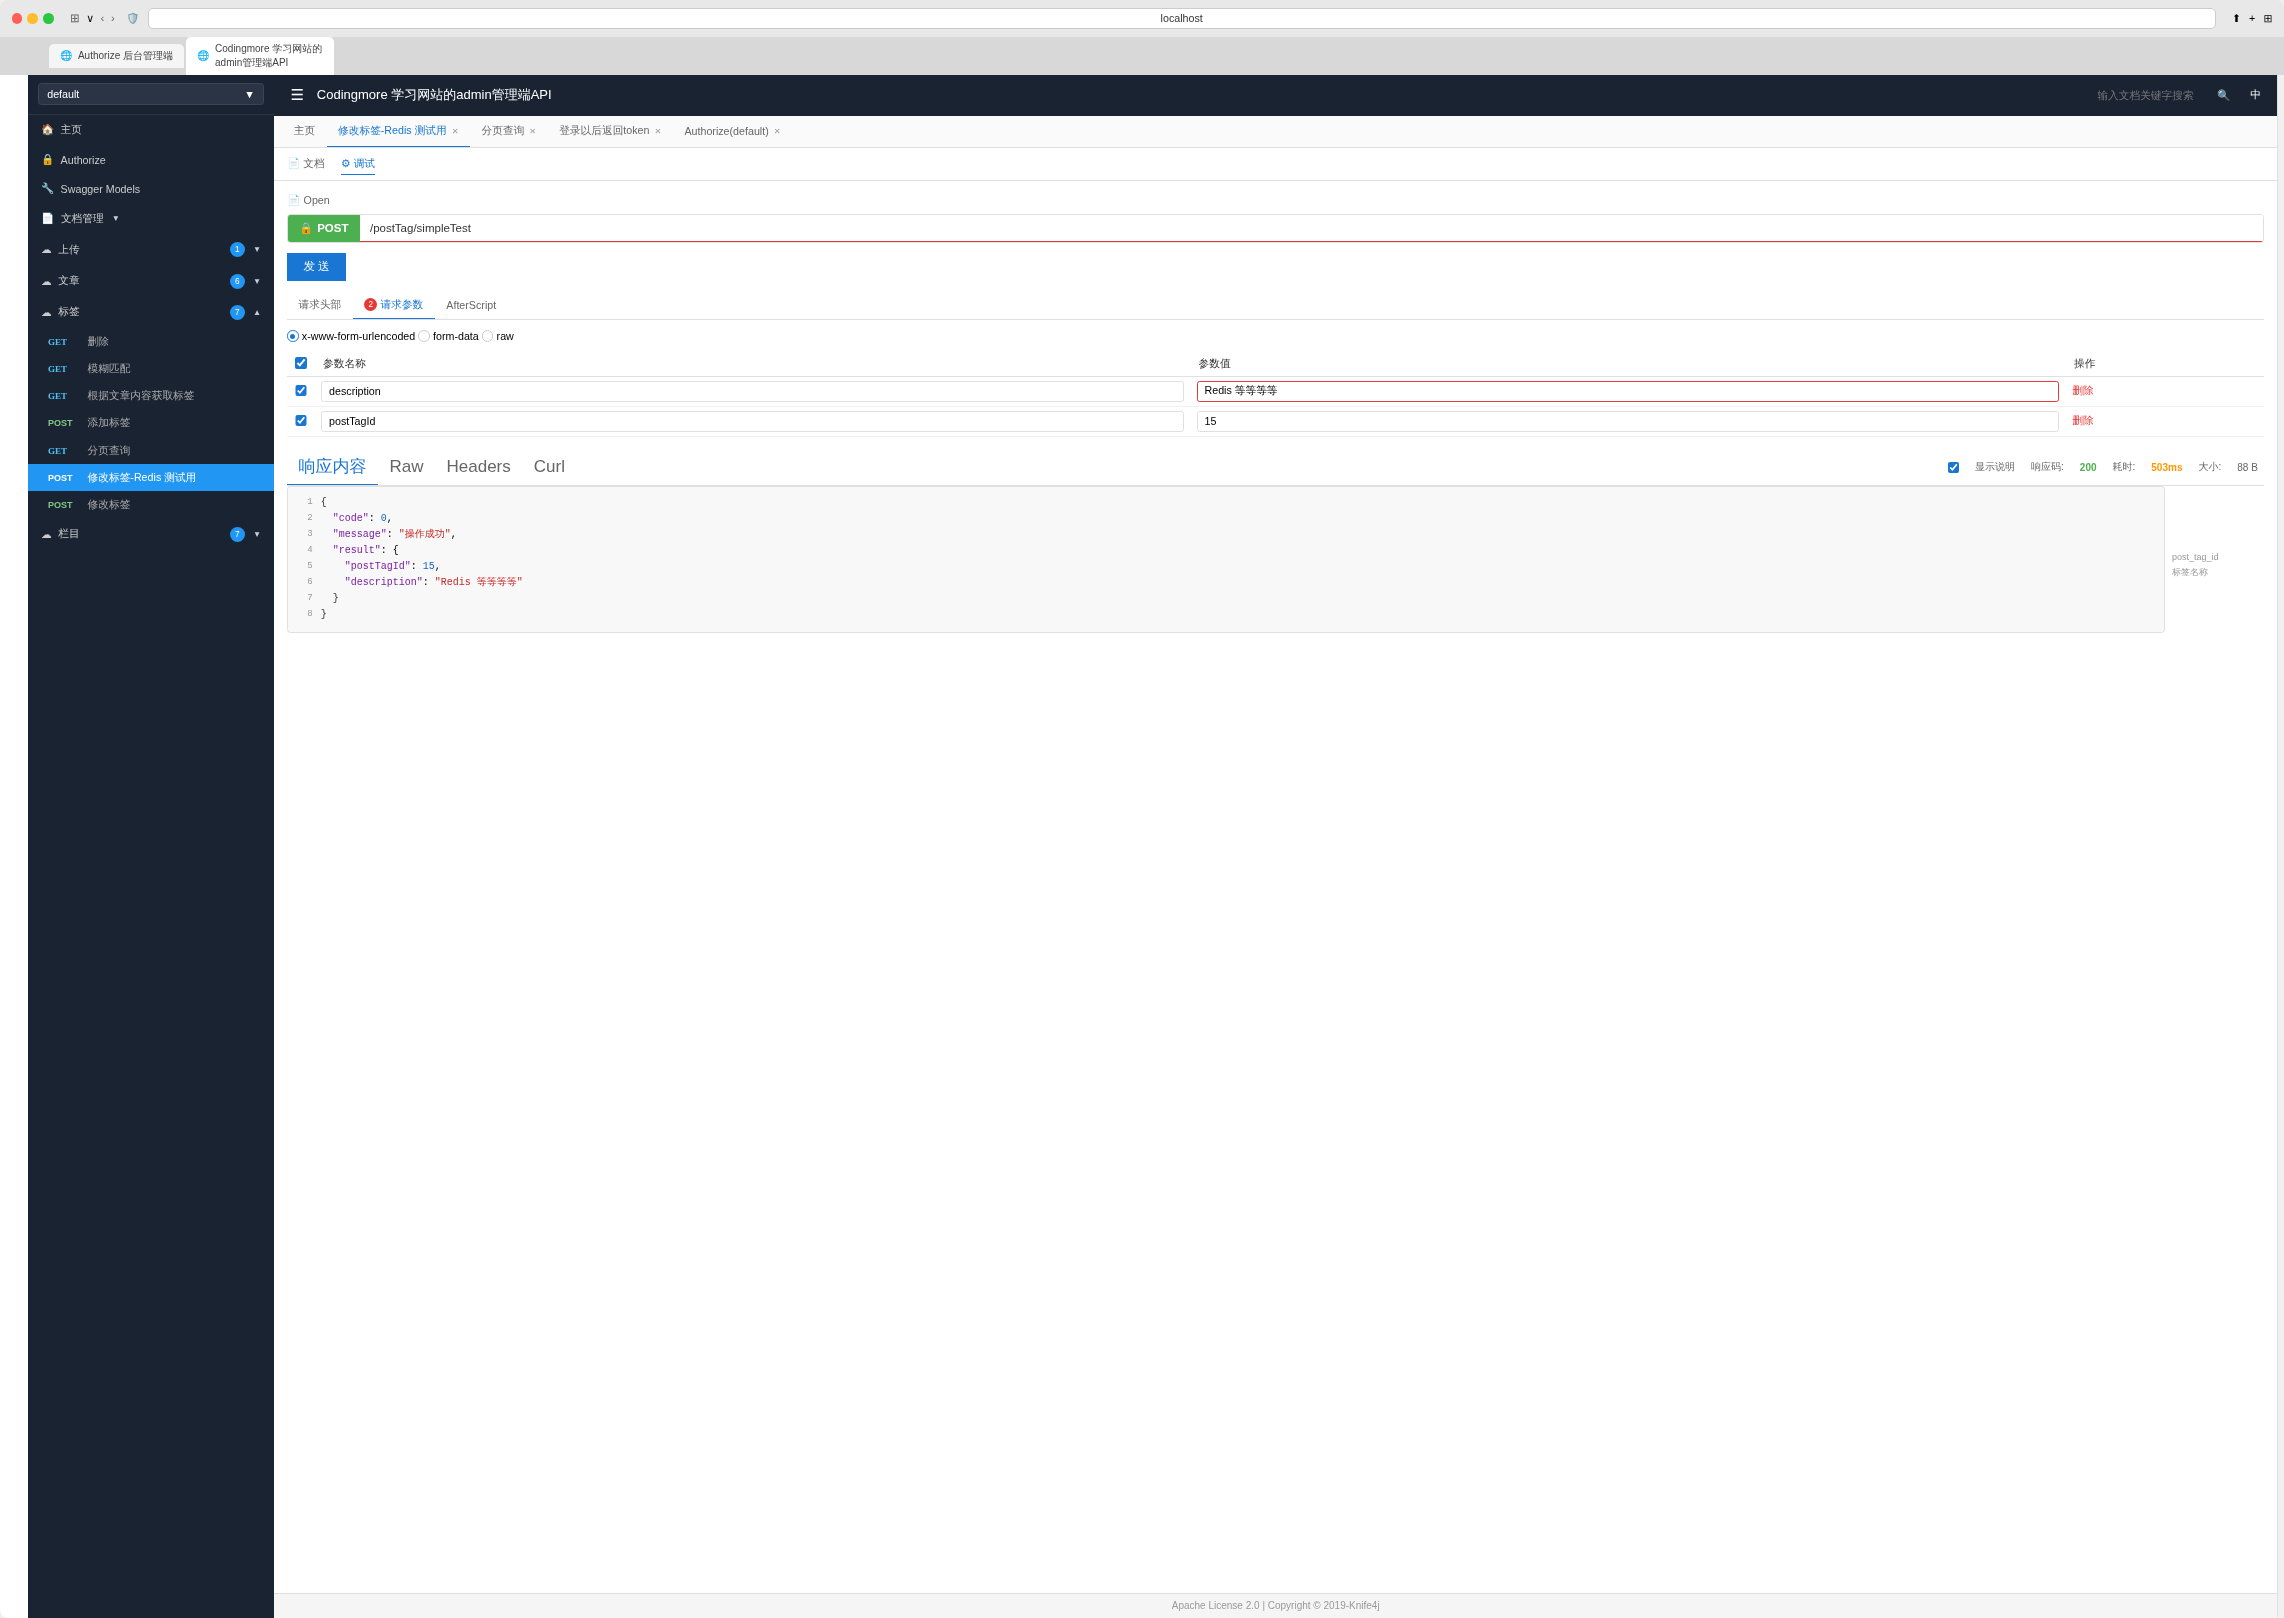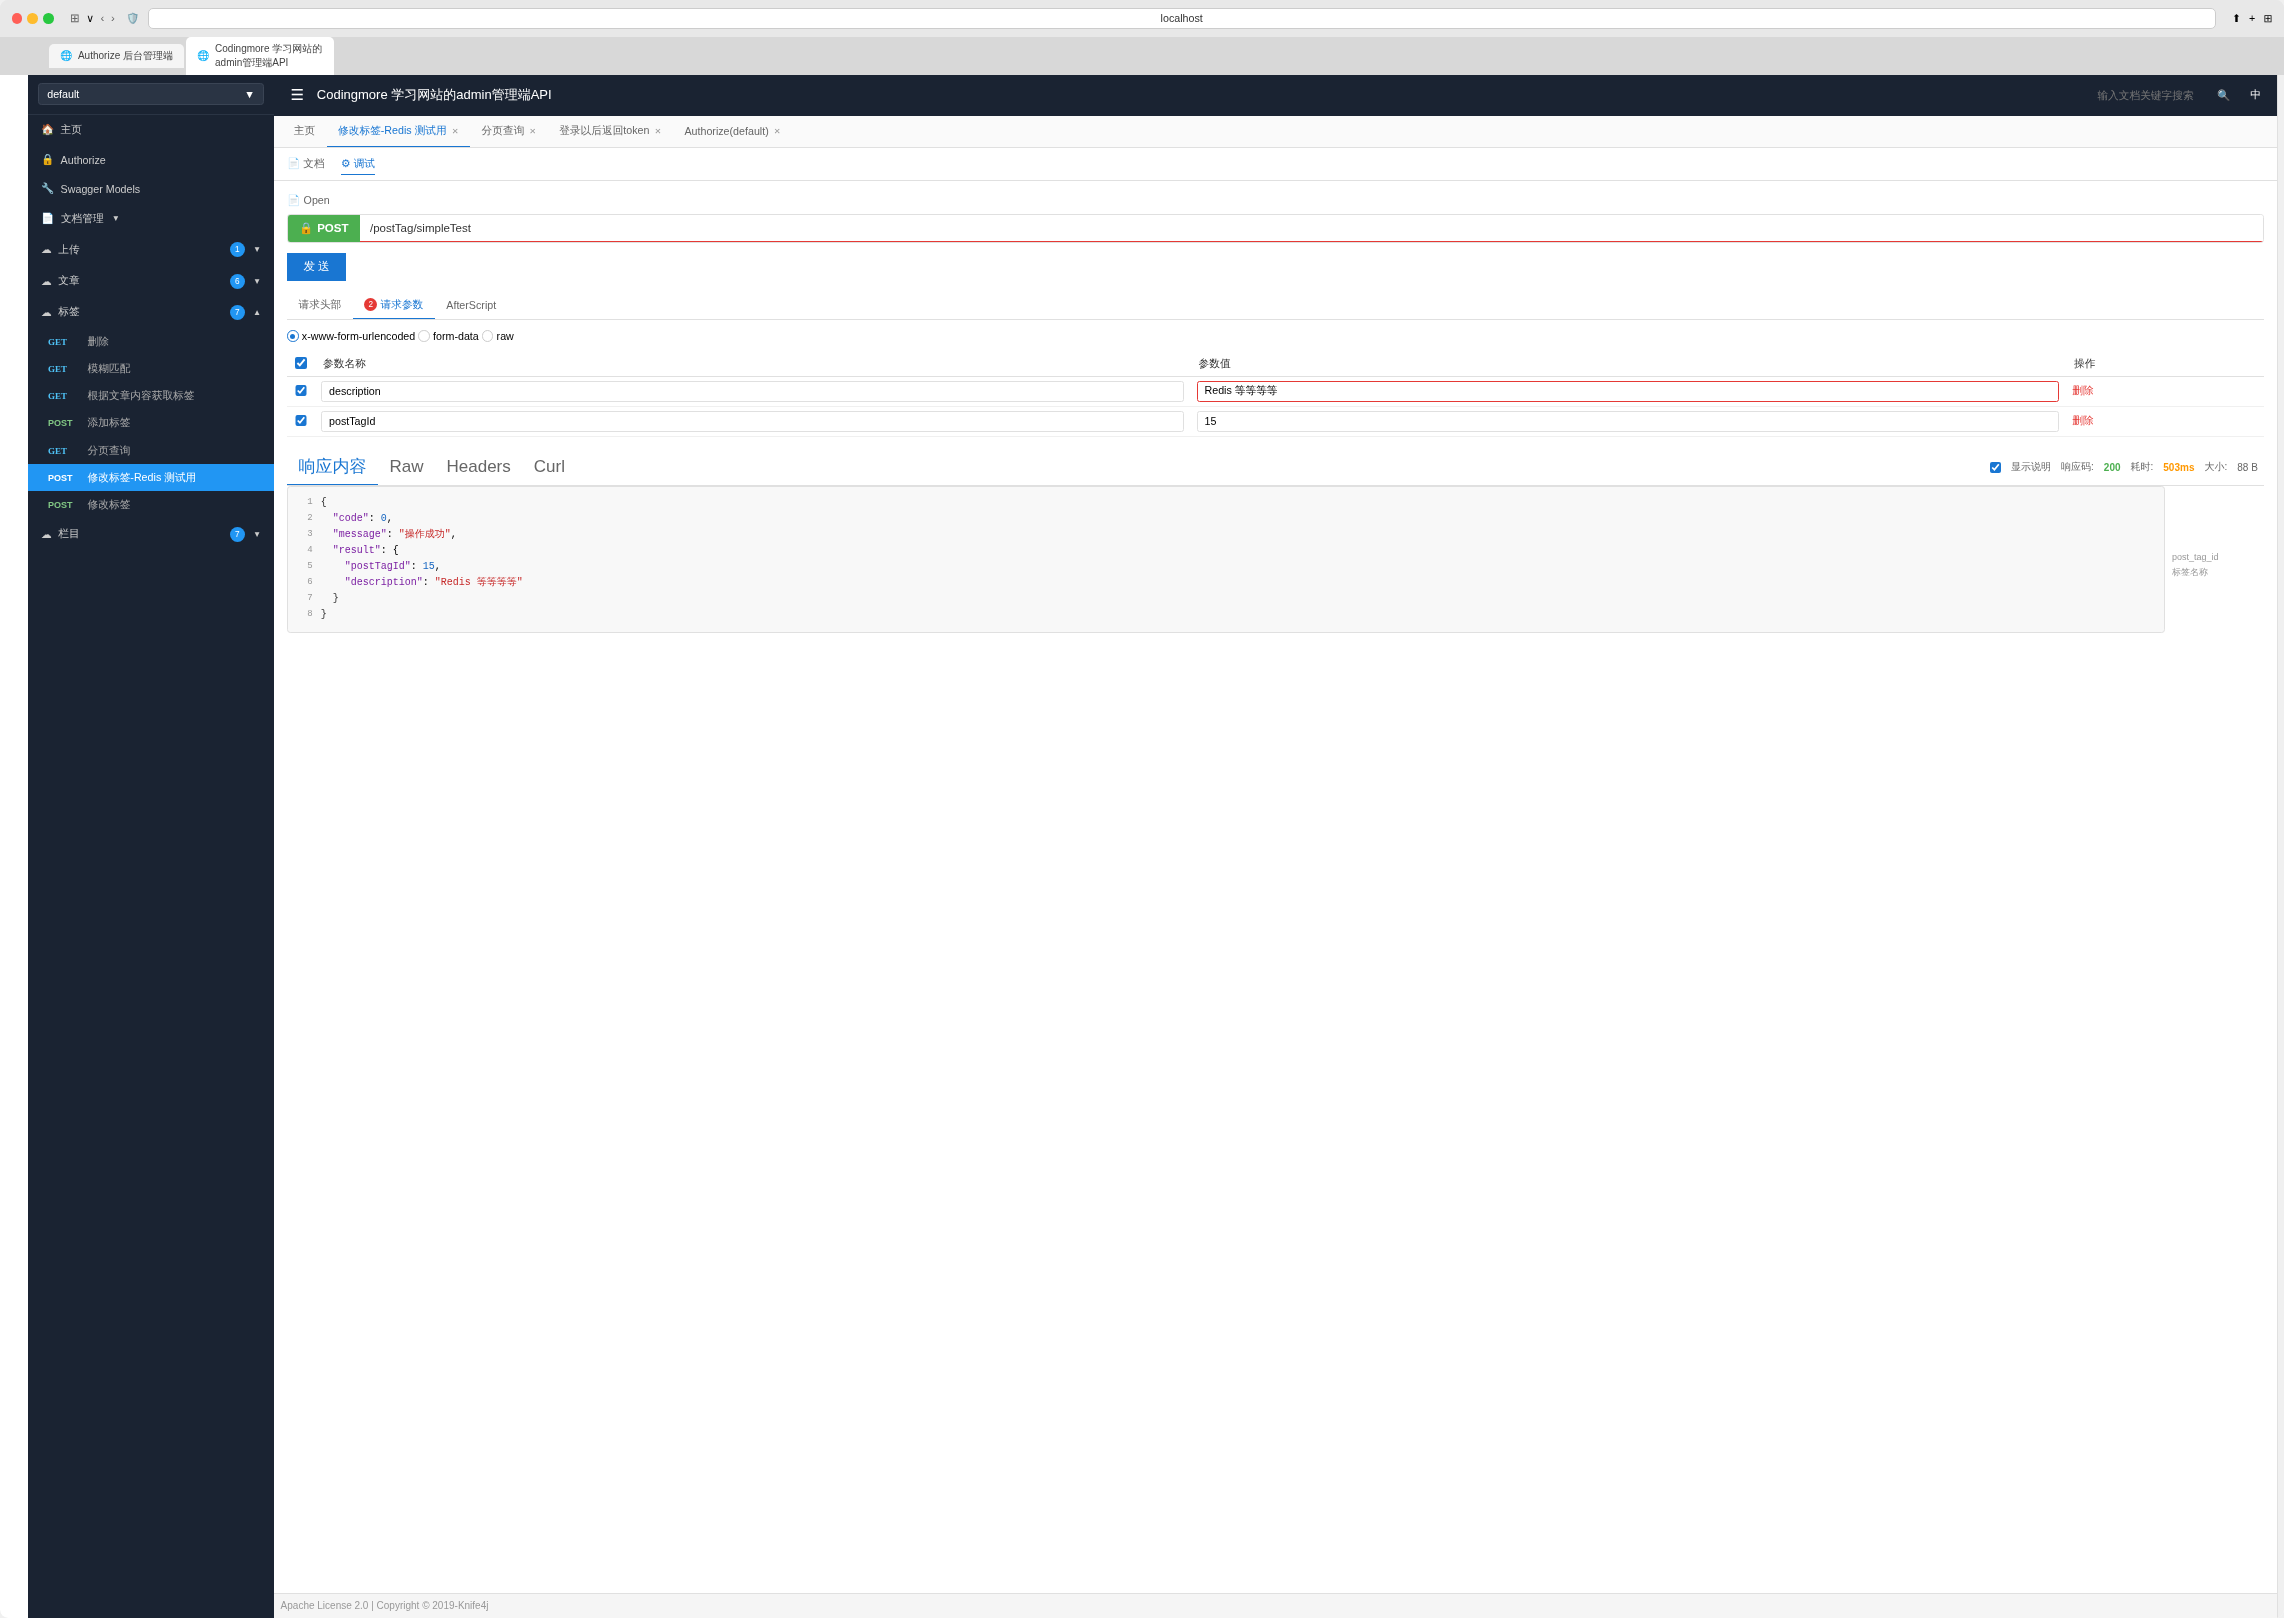--- a/index.html
+++ b/index.html
@@ -97,36 +97,36 @@
     .params-table input[type="text"] { width: 100%; border: 0.8px solid #e0e0e0; border-radius: 2.5px; padding: 3.3px 6.6px; font-size: 10.7px; outline: none; }
     .params-table input[type="text"].value-input { border-color: #e53935; }
     .checkbox-cell { width: 25px; text-align: center; }
     .cb { width: 11.5px; height: 11.5px; accent-color: #1976d2; }
     .delete-btn { color: #e53935; cursor: pointer; font-size: 10.7px; background: none; border: none; }
 
     
     .resp-tabs { display: flex; align-items: center; gap: 0; border-bottom: 0.8px solid #e0e0e0; margin-bottom: 0; }
     .resp-tab { padding: 5.8px 11.5px; font-size: 17px; color: #666; cursor: pointer; }
     .resp-tab.active { color: #1976d2; border-bottom: 1.6px solid #1976d2; }
-    .resp-meta { margin-left: auto; display: flex; align-items: center; gap: 10px; font-size: 10px; color: #666; padding-right: 6.6px; }
+    .resp-meta { margin-left: auto; display: flex; align-items: center; gap: 16px; font-size: 10px; color: #666; padding-right: 6.6px; }
     .resp-meta .status-ok { color: #4caf50; font-weight: bold; }
     .resp-meta .time-val { color: #ff9800; font-weight: bold; }
 
     .code-block { background: #f8f8f8; border: 0.8px solid #e0e0e0; border-radius: 3.3px; padding: 8.2px; font-family: 'Courier New', monospace; font-size: 10px; line-height: 1.6; }
     .line-num { color: #999; display: inline-block; width: 16.4px; text-align: right; margin-right: 8.2px; user-select: none; font-size: 9px; }
     .code-line { display: flex; }
     .c-key { color: #7b1fa2; }
     .c-str { color: #c62828; }
     .c-num { color: #1565c0; }
     .c-brace { color: #333; }
 
     .col-note { font-size: 9px; color: #999; padding: 1.6px 6.6px; }
 
     
-    .app-footer { background: #f5f5f5; border-top: 0.8px solid #e0e0e0; padding: 6.6px; font-size: 10px; color: #999; }
+    .app-footer { background: #f5f5f5; border-top: 0.8px solid #e0e0e0; text-align: center; padding: 6.6px; font-size: 10px; color: #999; }
 
     
     .vertical-scrollbar { width: 6.6px; background: #f0f0f0; border-left: 0.8px solid #e0e0e0; display: flex; flex-direction: column; }
     .scrollbar-thumb { background: #ccc; border-radius: 3.3px; height: 49px; margin: 3.3px; }
 
     .open-link { font-size: 10.7px; color: #666; display: flex; align-items: center; gap: 3.3px; }
   </style>
 </head>
 <body>
 

